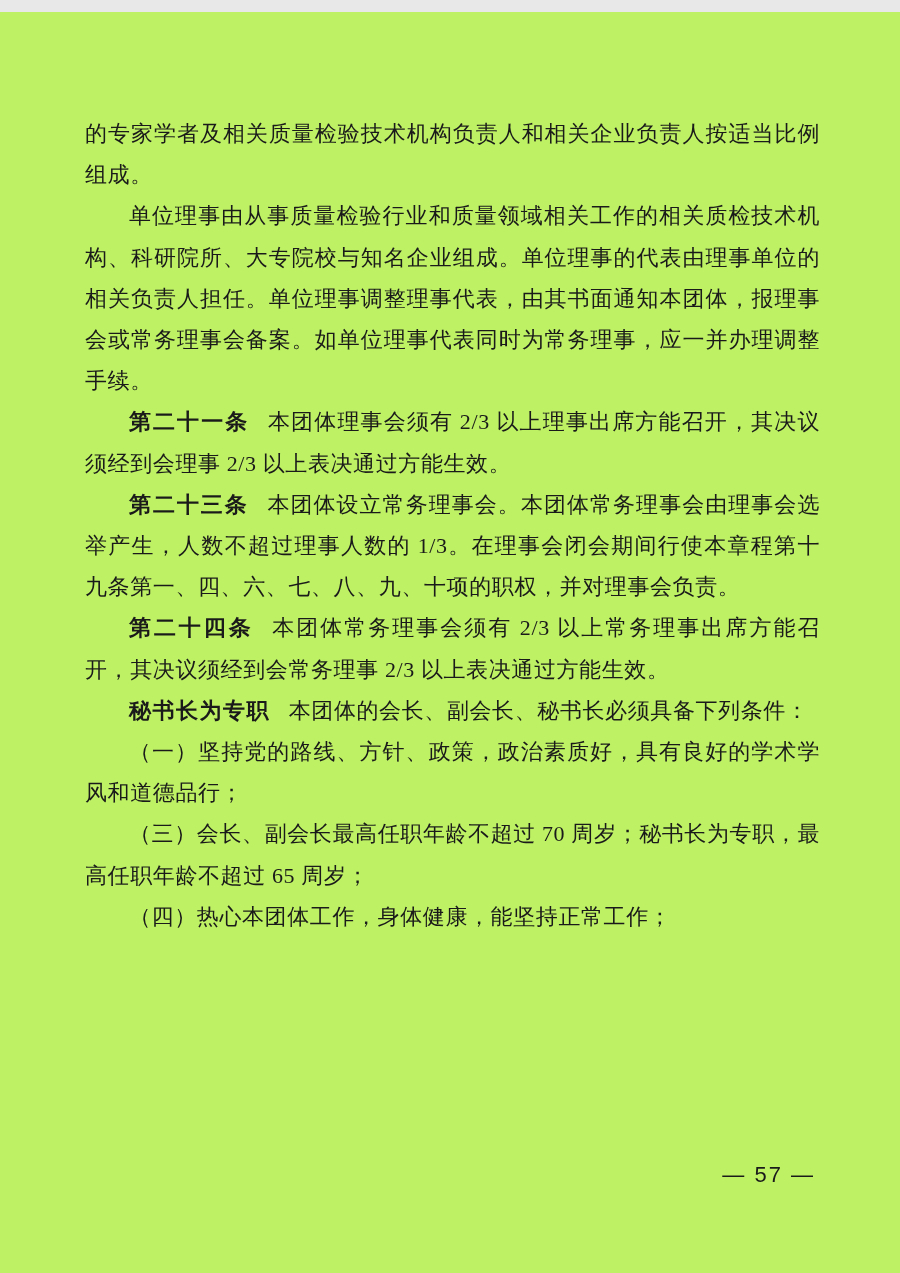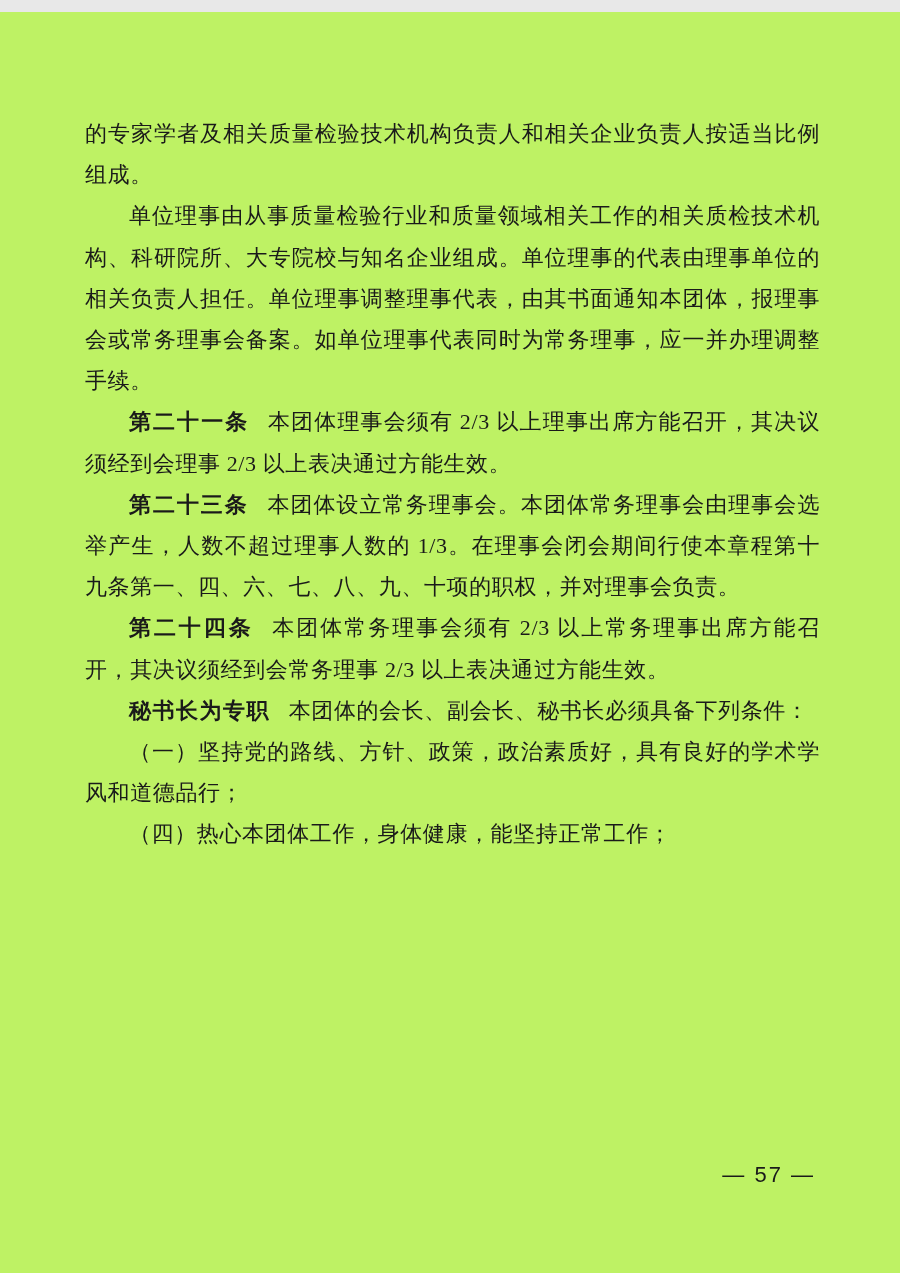--- a/index.html
+++ b/index.html
@@ -83,20 +83,23 @@
 
     <p class="para">
       <b class="article-no">秘书长为专职</b><span>本团体的会长、副会长、秘书长必须具备下列条件：</span>
     </p>
 
     <p class="para">
       <span>（一）坚持党的路线、方针、政策，政治素质好，具有良好的学术学风和道德品行；</span>
     </p>
 
 
+    <p class="para">
+      <span>（三）会长、副会长最高任职年龄不超过 70 周岁；秘书长为专职，最高任职年龄不超过 65 周岁；</span>
+    </p>
 
     <p class="para">
       <span>（四）热心本团体工作，身体健康，能坚持正常工作；</span>
     </p>
 
   </div>
 
   <div class="footer">— 57 —</div>
 </div>
 

